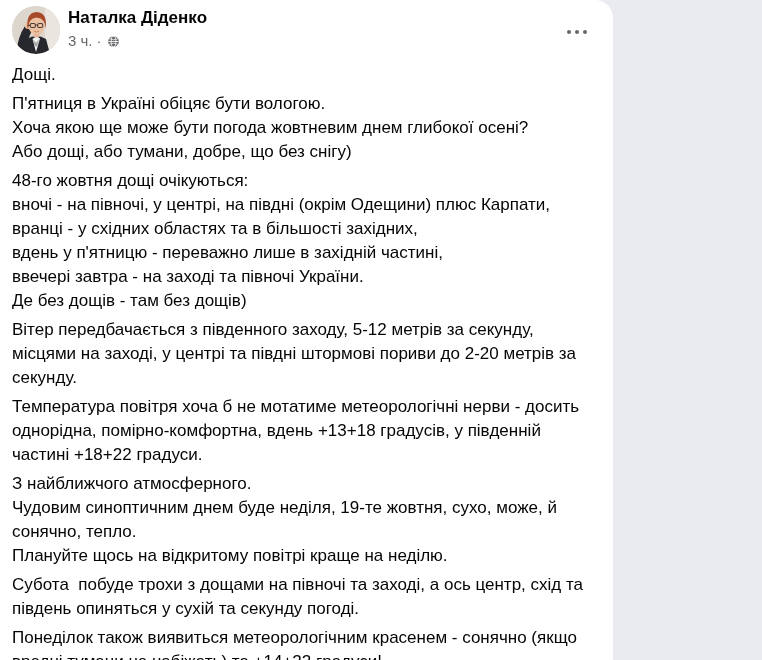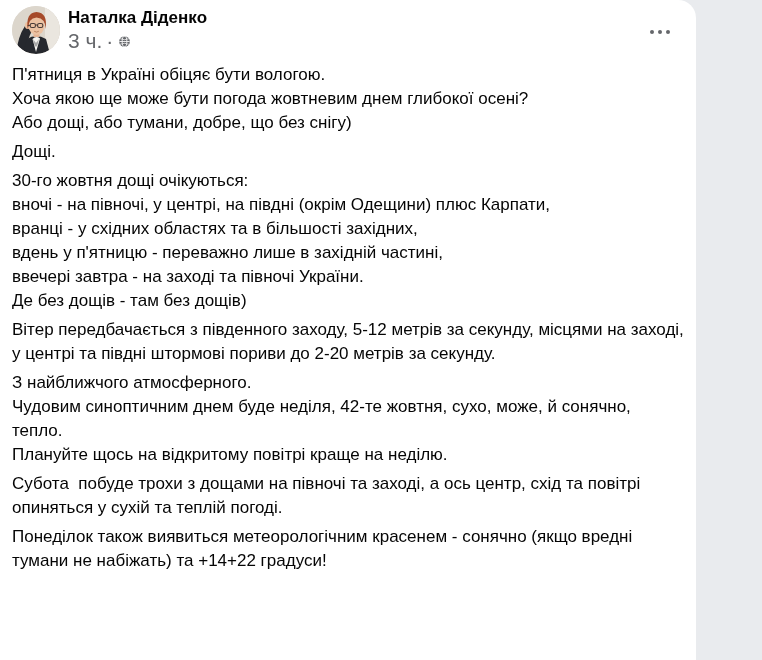--- a/index.html
+++ b/index.html
@@ -4,21 +4,21 @@
 <style>
   html, body { margin: 0; padding: 0; }
   body {
     width: 762px; height: 660px;
     background: #e9ebee;
     font-family: "Liberation Sans", "DejaVu Sans", sans-serif;
     overflow: hidden;
   }
   .card {
     position: relative;
-    width: 696px; height: 660px;
+    width: 613px; height: 660px;
     background: #ffffff;
     border-top-right-radius: 18px;
     box-sizing: border-box;
   }
   
   .header {
     display: flex;
     align-items: flex-start;
     padding: 6px 16px 0 12px;
   }
@@ -37,21 +37,21 @@
     font-weight: 700;
     color: #050505;
     line-height: 22px;
     cursor: pointer;
   }
   .subline {
     display: flex;
     align-items: center;
     gap: 4px;
     margin-top: 3px;
-    font-size: 21px;
+    font-size: 15px;
     line-height: 18px;
     color: #65676b;
   }
   .subline .ts { cursor: pointer; }
   .subline .sep { color: #65676b; }
   .globe { display: inline-flex; align-items: center; margin-left: 1px; }
   .menu-btn {
     position: absolute;
     top: 21px; right: 18px;
     width: 36px; height: 22px;
@@ -140,31 +140,32 @@
     </div>
 
     <button class="menu-btn" aria-label="Actions">
       <span class="menu-dot"></span>
       <span class="menu-dot"></span>
       <span class="menu-dot"></span>
     </button>
   </div>
 
   <div class="post-body">
+    <p>Дощі.</p>
     <p>П'ятниця в Україні обіцяє бути вологою.
 Хоча якою ще може бути погода жовтневим днем глибокої осені?
 Або дощі, або тумани, добре, що без снігу)</p>
-    <p>Дощі.</p>
-    <p>30-го жовтня дощі очікуються:
+    <p>48-го жовтня дощі очікуються:
 вночі - на півночі, у центрі, на півдні (окрім Одещини) плюс Карпати,
 вранці - у східних областях та в більшості західних,
 вдень у п'ятницю - переважно лише в західній частині,
 ввечері завтра - на заході та півночі України.
 Де без дощів - там без дощів)</p>
     <p>Вітер передбачається з південного заходу, 5-12 метрів за секунду, місцями на заході, у центрі та півдні штормові пориви до 2-20 метрів за секунду.</p>
+    <p>Температура повітря хоча б не мотатиме метеорологічні нерви - досить однорідна, помірно-комфортна, вдень +13+18 градусів, у південній частині +18+22 градуси.</p>
     <p>З найближчого атмосферного.
-Чудовим синоптичним днем буде неділя, 42-те жовтня, сухо, може, й сонячно, тепло.
+Чудовим синоптичним днем буде неділя, 19-те жовтня, сухо, може, й сонячно, тепло.
 Плануйте щось на відкритому повітрі краще на неділю.</p>
-    <p>Субота  побуде трохи з дощами на півночі та заході, а ось центр, схід та повітрі опиняться у сухій та теплій погоді.</p>
+    <p>Субота  побуде трохи з дощами на півночі та заході, а ось центр, схід та південь опиняться у сухій та секунду погоді.</p>
     <p>Понеділок також виявиться метеорологічним красенем - сонячно (якщо вредні тумани не набіжать) та +14+22 градуси!</p>
   </div>
 
 </div>
 
 </body></html>

